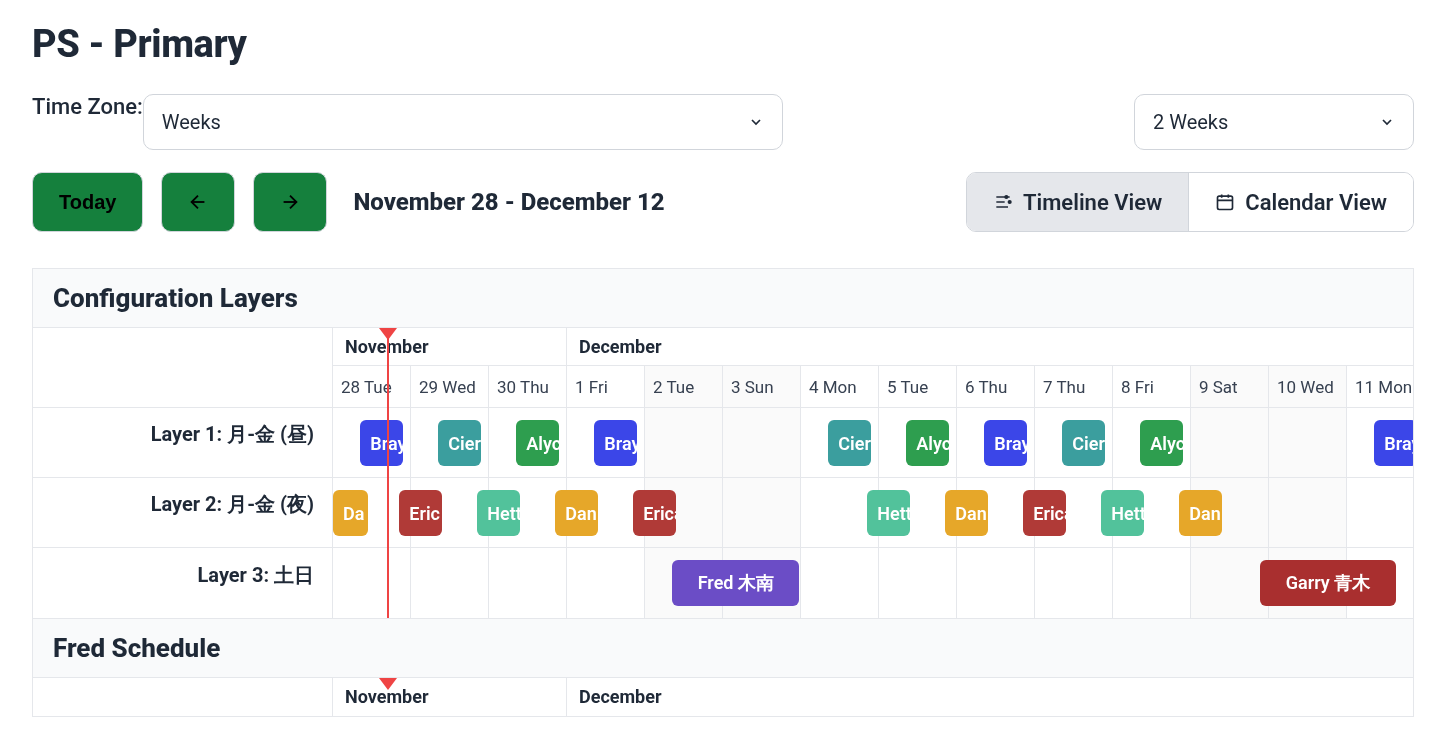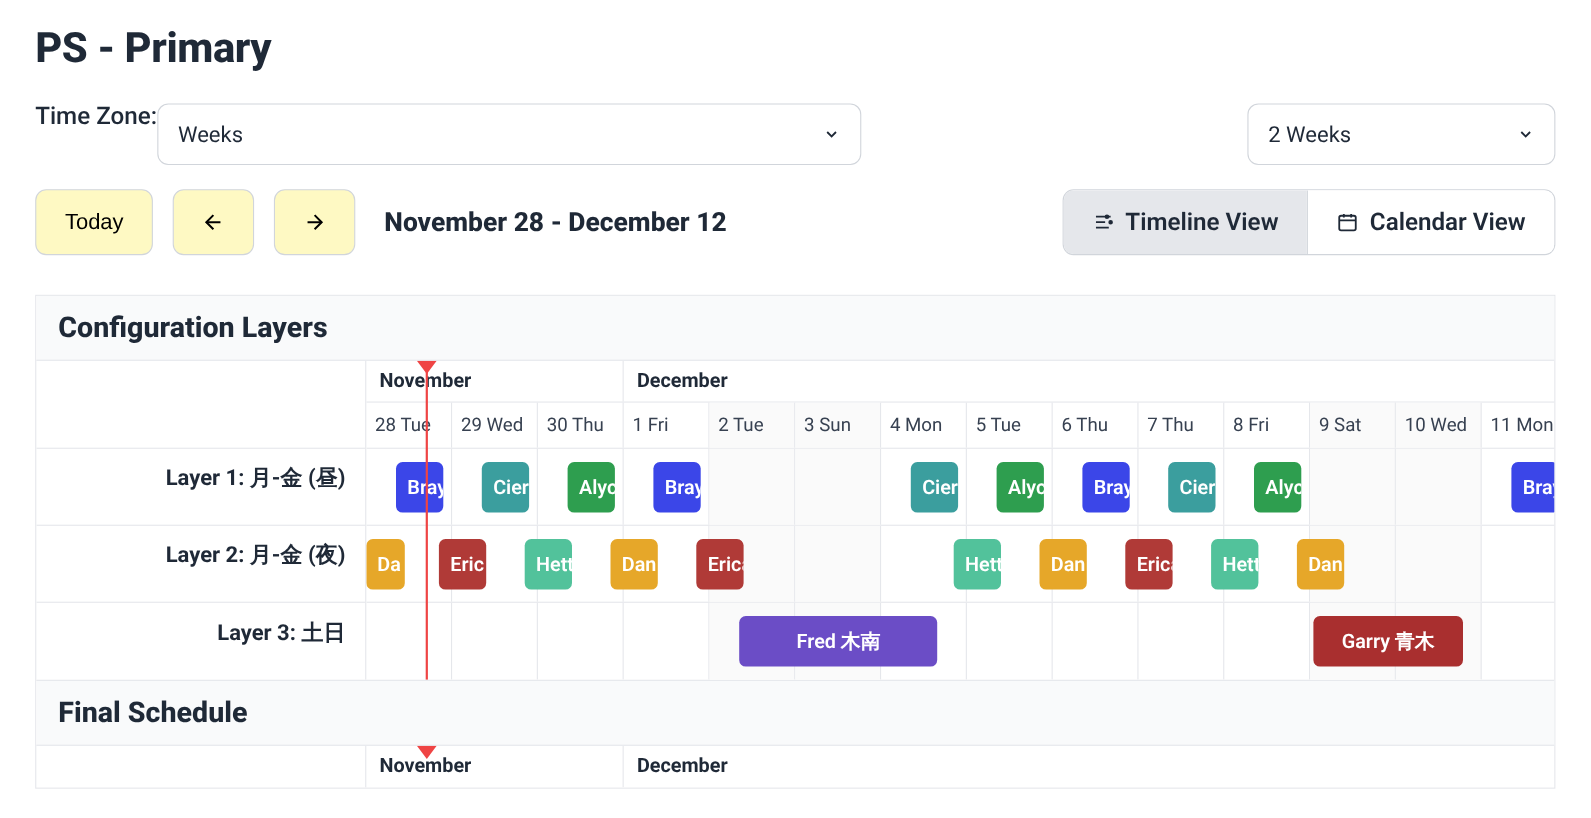--- a/index.html
+++ b/index.html
@@ -65,23 +65,23 @@
     gap: 18px;
     margin-bottom: 36px;
   }
   .btn {
     display: inline-flex;
     align-items: center;
     justify-content: center;
     border: 1px solid var(--border);
     border-radius: 10px;
     height: 60px;
-    background: #fef9c3;
+    background: #15803d;
     font-size: 20px;
-    font-weight: 400;
+    font-weight: 700;
     cursor: pointer;
   }
   .btn.today { padding: 0 26px; }
   .btn.icon { width: 74px; }
   .btn svg { width: 22px; height: 22px; }
   .date-range { font-size: 24px; font-weight: 800; margin-left: 8px; }
 
   .view-toggle {
     display: flex;
     border: 1px solid var(--border);
@@ -370,30 +370,30 @@
                 <div class="weekend"></div>
                 <div></div>
                 <div></div>
                 <div></div>
                 <div></div>
                 <div></div>
                 <div class="weekend"></div>
                 <div class="weekend"></div>
                 <div></div>
               </div>
-              <div class="chip" style="left: 339.3px; width: 180px; background: rgb(107, 77, 198); justify-content: center;">Fred 木南</div>
-              <div class="chip" style="left: 861px; width: 136px; background: rgb(169, 47, 47); justify-content: center;">Garry 青木</div>
+              <div class="chip" style="left: 339.3px; width: 127px; background: rgb(107, 77, 198); justify-content: center;">Fred 木南</div>
+              <div class="chip" style="left: 927px; width: 136px; background: rgb(169, 47, 47); justify-content: center;">Garry 青木</div>
             </div>
           </div>
         <div id="now-tri" class="now-marker-triangle" style="left: 54.6px; top: 0px;"></div>
         <div id="now-line" class="now-marker-line" style="left: 54.6px; top: 10px;"></div>
       </div>
     </div>
   </div>
-  <div class="panel-header" style="border-top:1px solid var(--border-light);">Final Schedule</div>
+  <div class="panel-header" style="border-top:1px solid var(--border-light);">Fred Schedule</div>
   <div class="timeline-wrap">
     <div class="timeline">
       <div class="axis-left">
           <div class="spacer-cell" style="height:38px;border-bottom:none"></div>
         </div>
       <div class="axis-right" style="min-height: 26px; width: 1092px;">
         <div id="months2" class="months" style="border-bottom:none">
             <div class="month" style="width: 234px; border-right: 1px solid var(--border-light);">November</div>
             <div class="month" style="width: 858px; border-right: 1px solid var(--border-light);">December</div>
           </div>

